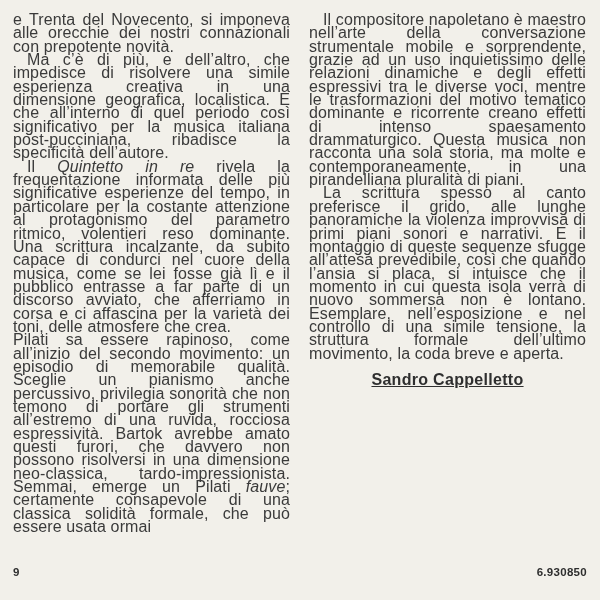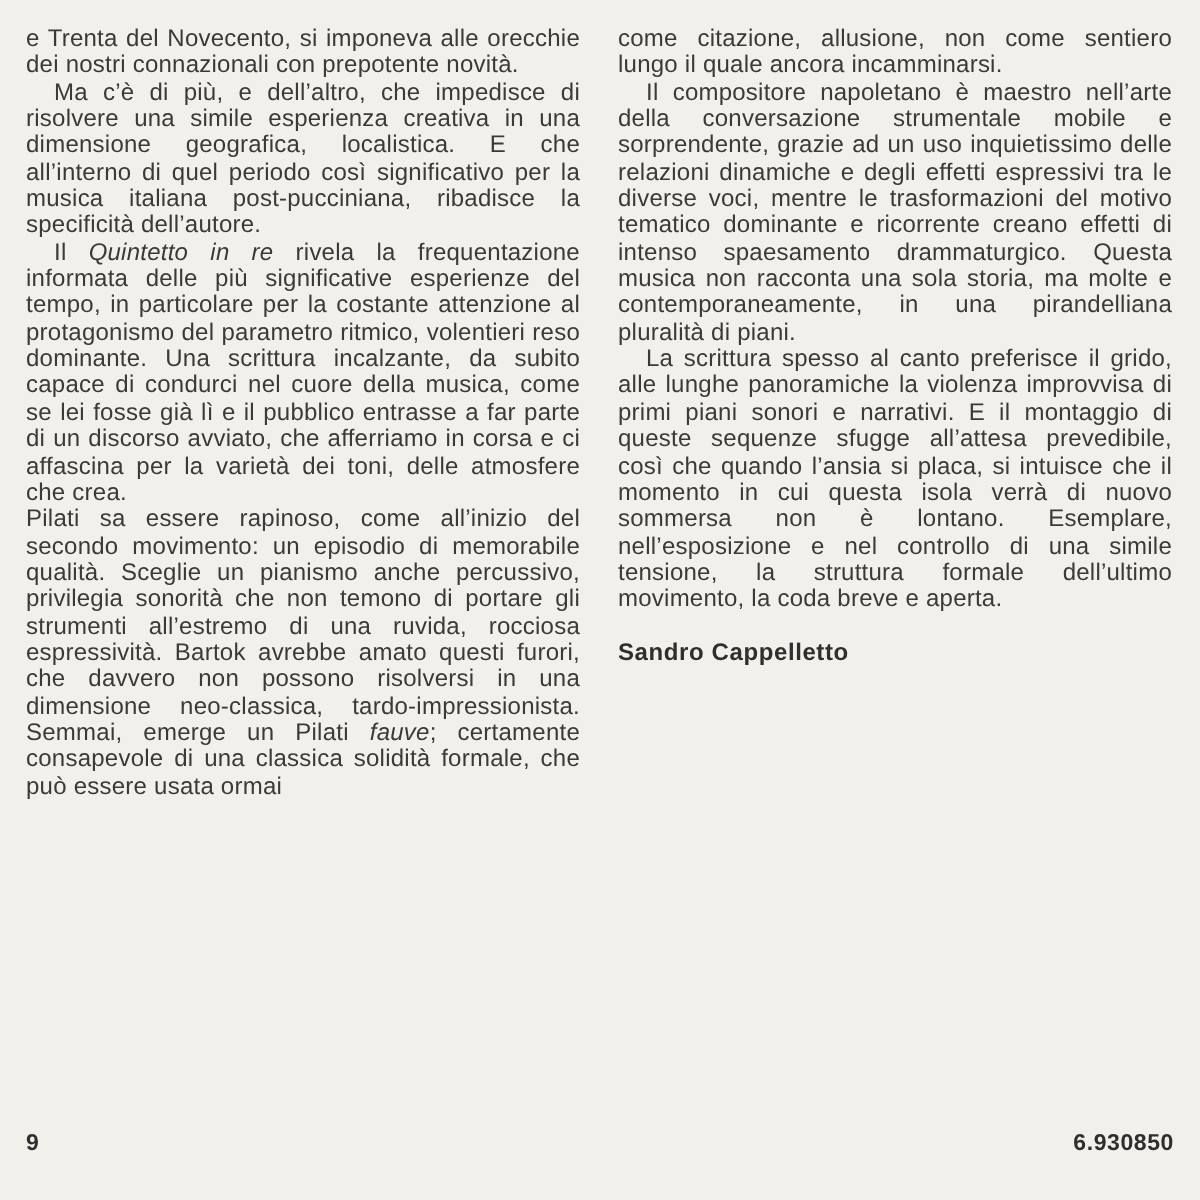--- a/index.html
+++ b/index.html
@@ -19,34 +19,35 @@
   }
   .columns {
     position: absolute;
     top: 13px;
     left: 13px;
     display: flex;
     gap: 19px;
   }
   .column {
     width: 277px;
-    font-size: 12px;
+    font-size: 16px;
     line-height: 13.35px;
     text-align: justify;
     color: #3a3a3a;
     letter-spacing: 0.12px;
   }
   .column p { margin: 0; }
   .indent { text-indent: 14px; }
   .byline {
-    text-align: left;
+    text-align: center;
     font-weight: bold;
     color: #2f2f2f;
     margin-top: 13px !important;
     letter-spacing: 0.3px;
+    text-decoration: underline;
   }
   .footer {
     position: absolute;
     left: 13px;
     right: 13px;
     top: 566px;
     display: flex;
     justify-content: space-between;
     font-size: 11.5px;
     font-weight: bold;
@@ -62,21 +63,20 @@
   <div class="columns">
 
     <div class="column">
       <p>e Trenta del Novecento, si imponeva alle orecchie dei nostri connazionali con prepotente novità.</p>
       <p class="indent">Ma c’è di più, e dell’altro, che impedisce di risolvere una simile esperienza creativa in una dimensione geografica, localistica. E che all’interno di quel periodo così significativo per la musica italiana post-pucciniana, ribadisce la specificità dell’autore.</p>
       <p class="indent"><span>Il </span><i>Quintetto in re</i><span> rivela la frequentazione informata delle più significative esperienze del tempo, in particolare per la costante attenzione al protagonismo del parametro ritmico, volentieri reso dominante. Una scrittura incalzante, da subito capace di condurci nel cuore della musica, come se lei fosse già lì e il pubblico entrasse a far parte di un discorso avviato, che afferriamo in corsa e ci affascina per la varietà dei toni, delle atmosfere che crea.</span></p>
       <p><span>Pilati sa essere rapinoso, come all’inizio del secondo movimento: un episodio di memorabile qualità. Sceglie un pianismo anche percussivo, privilegia sonorità che non temono di portare gli strumenti all’estremo di una ruvida, rocciosa espressività. Bartok avrebbe amato questi furori, che davvero non possono risolversi in una dimensione neo-classica, tardo-impressionista. Semmai, emerge un Pilati </span><i>fauve</i><span>; certamente consapevole di una classica solidità formale, che può essere usata ormai</span></p>
     </div>
 
     <div class="column">
-      <p>come citazione, allusione, non come sentiero lungo il quale ancora incamminarsi.</p>
       <p class="indent">Il compositore napoletano è maestro nell’arte della conversazione strumentale mobile e sorprendente, grazie ad un uso inquietissimo delle relazioni dinamiche e degli effetti espressivi tra le diverse voci, mentre le trasformazioni del motivo tematico dominante e ricorrente creano effetti di intenso spaesamento drammaturgico. Questa musica non racconta una sola storia, ma molte e contemporaneamente, in una pirandelliana pluralità di piani.</p>
       <p class="indent">La scrittura spesso al canto preferisce il grido, alle lunghe panoramiche la violenza improvvisa di primi piani sonori e narrativi. E il montaggio di queste sequenze sfugge all’attesa prevedibile, così che quando l’ansia si placa, si intuisce che il momento in cui questa isola verrà di nuovo sommersa non è lontano. Esemplare, nell’esposizione e nel controllo di una simile tensione, la struttura formale dell’ultimo movimento, la coda breve e aperta.</p>
       <p class="byline">Sandro Cappelletto</p>
     </div>
 
   </div>
 
   <div class="footer">
     <span>9</span>
     <span>6.930850</span>

